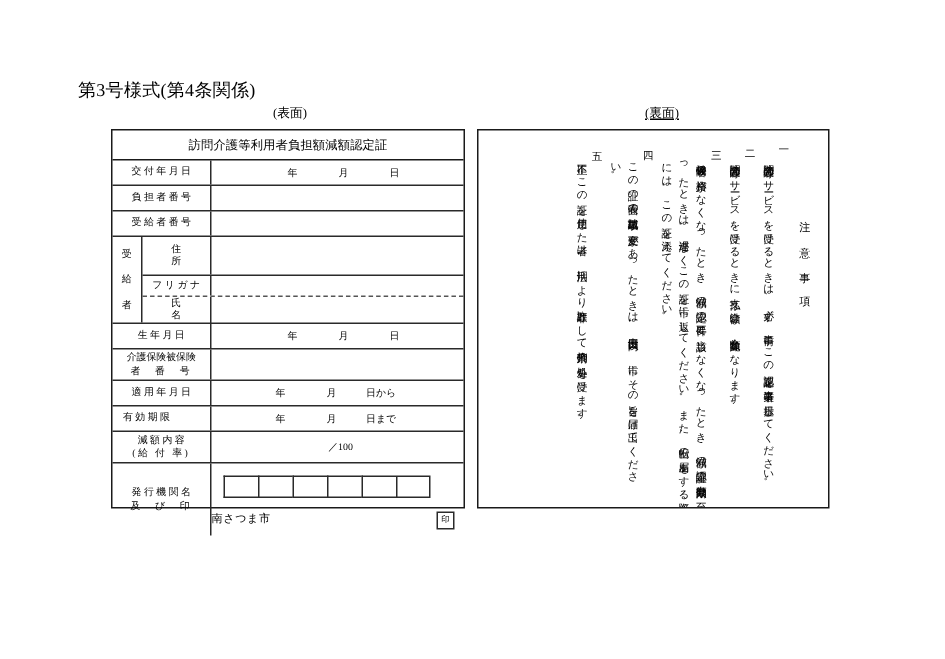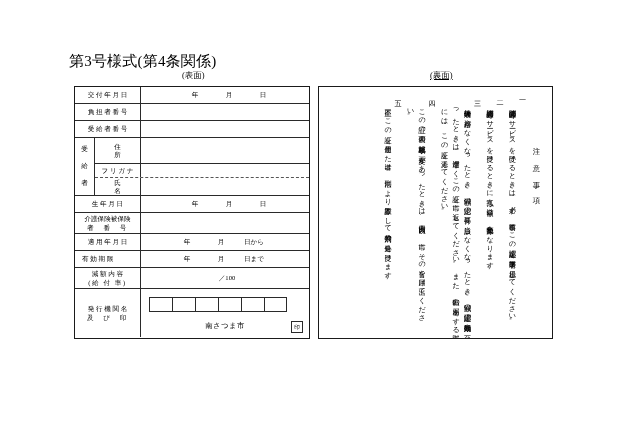--- a/index.html
+++ b/index.html
@@ -18,23 +18,23 @@
 
   
   #page {
     position: absolute;
     inset: 0;
     background: #ffffff;
   }
 
   .form-number {
     position: absolute;
-    left: 69px;
+    left: 52px;
     top: 52px;
-    font-size: 15px;
+    font-size: 12px;
     letter-spacing: 0.2px;
     white-space: nowrap;
   }
 
   .side-caption {
     position: absolute;
     font-size: 8.5px;
     white-space: nowrap;
   }
   #caption-front { left: 182px; top: 70px; text-align: center; }
@@ -172,21 +172,21 @@
     border-right: none;
     box-sizing: border-box;
   }
   .box-strip .cell:last-child { border-right: 0.7px solid #2a2a2a; }
 
   .city-name {
     position: absolute;
     left: 0;
     right: 0;
     bottom: 6px;
-    text-align: center;
+    text-align: left;
     font-size: 7.4px;
     letter-spacing: 0.4px;
   }
   .seal {
     position: absolute;
     right: 6px;
     bottom: 4px;
     width: 12px;
     height: 12px;
     border: 0.8px solid #2a2a2a;
@@ -261,20 +261,23 @@
 <div id="page">
 
   <div class="form-number">第3号様式(第4条関係)</div>
 
   <div class="side-caption" id="caption-front">(表面)</div>
 
   <div class="side-caption" id="caption-back">(裏面)</div>
 
   <div id="front-table">
 
+    <div class="row title-row">
+      <div class="title-text">訪問介護等利用者負担額減額認定証</div>
+    </div>
 
     <div class="row h-kofu">
       <div class="lbl">交 付 年 月 日</div>
       <div class="val">
         <div class="date-line">
           <span class="dseg">年</span>
           <span class="dseg">月</span>
           <span class="dseg">日</span>
         </div>
       </div>

